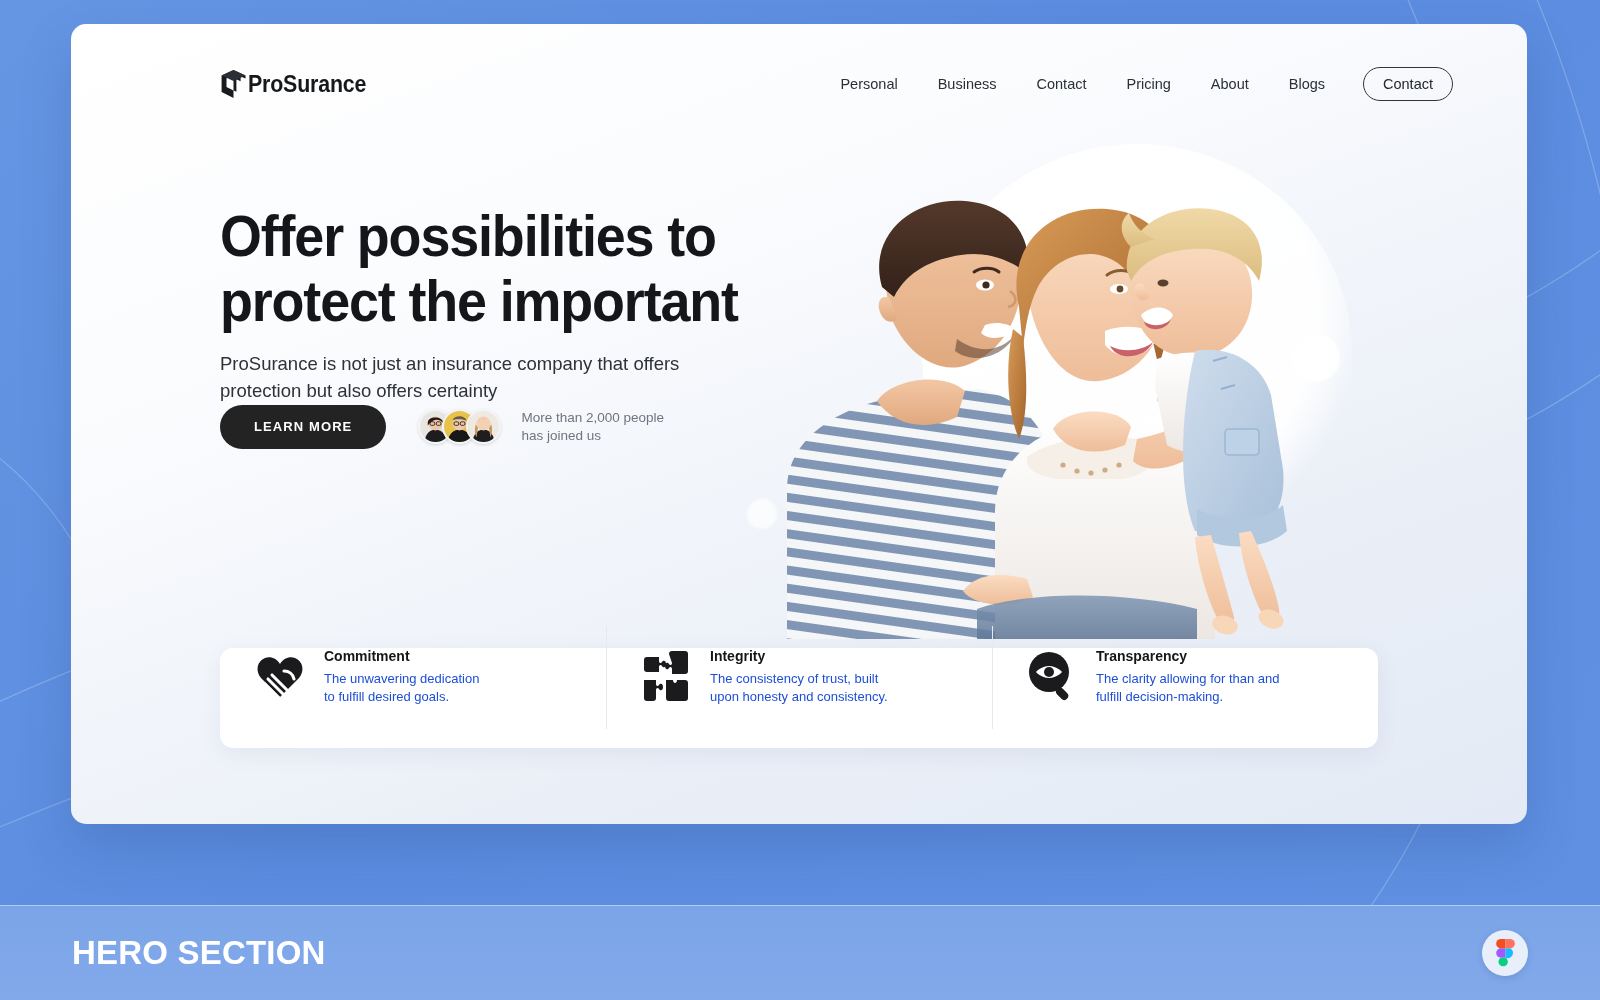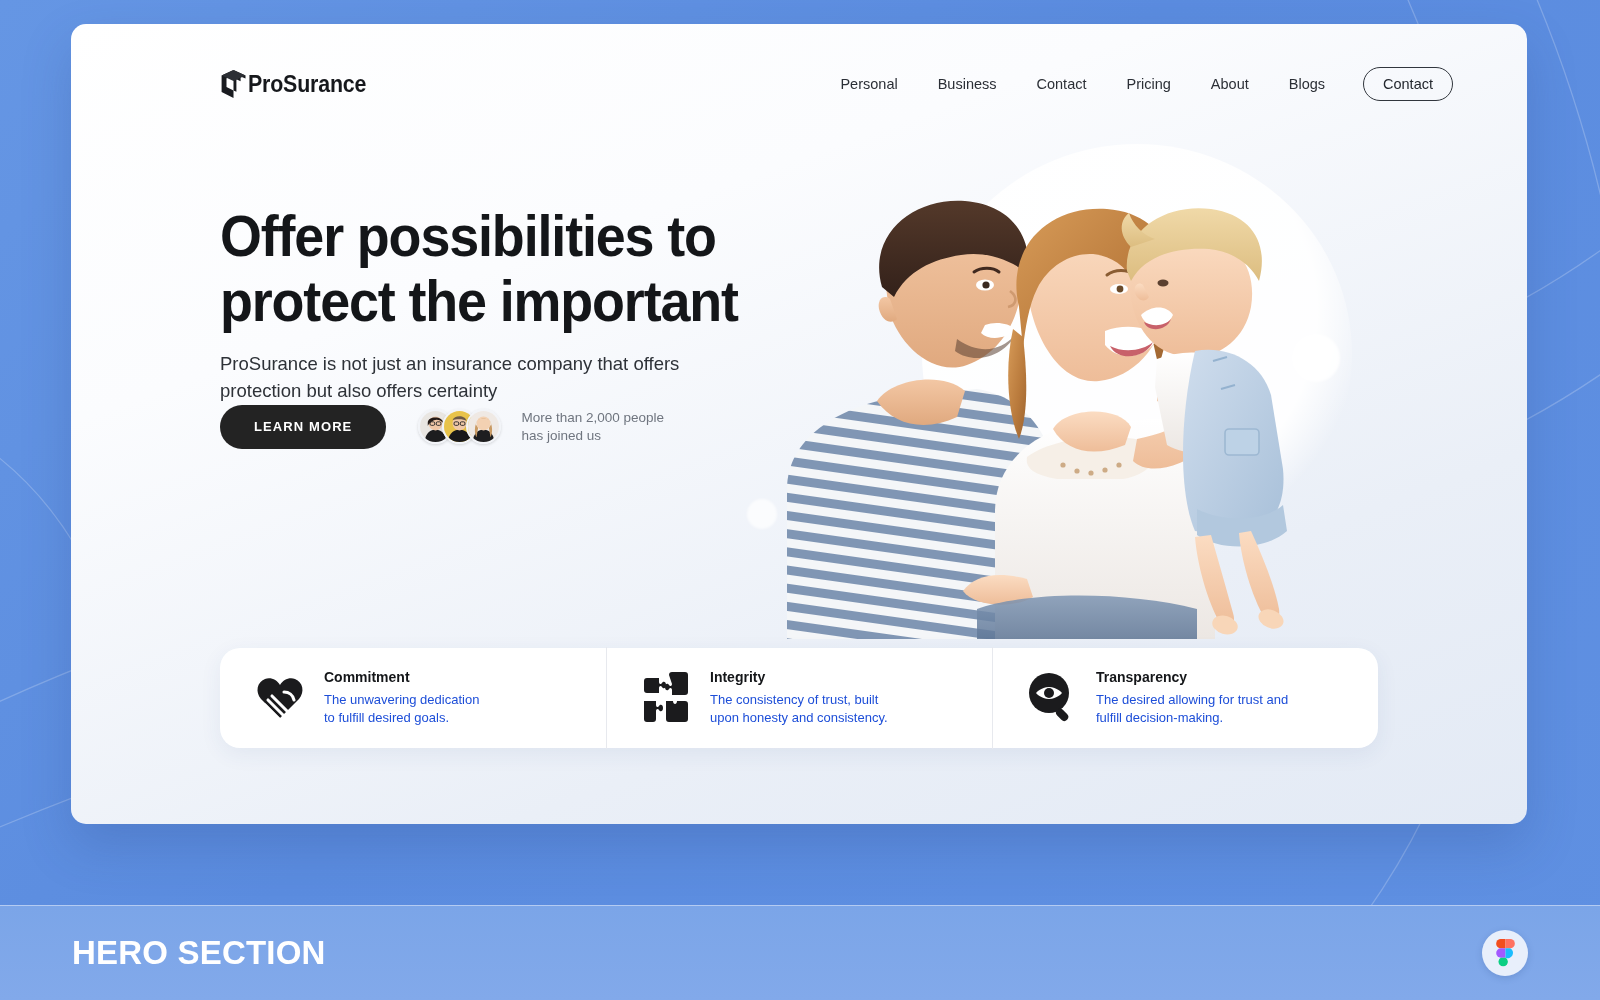--- a/index.html
+++ b/index.html
@@ -96,23 +96,23 @@
     margin-left:20px; font-size:13.5px; line-height:1.32; color:#6f757f;
   }
 
   
   .photo { position:absolute; right:180px; bottom:185px; width:620px; height:500px; z-index:4; }
   .photo svg { width:100%; height:100%; display:block; }
 
   
   .features {
     position:absolute; left:149px; bottom:76px; width:1158px; height:100px;
-    background:#fff; border-radius:20px;
+    background:#fff; border-radius:13px;
     box-shadow:0 6px 22px rgba(40,70,130,.07);
-    display:flex; align-items:center; z-index:7;
+    display:flex; align-items:flex-start; z-index:7;
   }
   .feature { flex:1; display:flex; align-items:flex-start; padding:0 34px; position:relative; }
   .feature + .feature::before {
     content:""; position:absolute; left:0; top:-22px; bottom:-22px;
     width:1px; background:#e7e9ee;
   }
   .f-icon { width:52px; height:52px; flex:0 0 auto; margin-top:2px; }
   .f-text { margin-left:18px; }
   .f-title { font-size:14px; font-weight:700; color:#141619; margin-bottom:6px; }
   .f-desc { font-size:13px; line-height:1.42; color:#1d4ed8; }
@@ -366,21 +366,21 @@
     <div class="feature">
       <svg class="f-icon" viewBox="0 0 52 52">
         <circle cx="23" cy="22" r="20" fill="#1b1b1d"></circle>
         <path d="M23 16 C 31 16, 36 22, 36 22 C 36 22, 31 28, 23 28 C 15 28, 10 22, 10 22 C 10 22, 15 16, 23 16 Z" fill="#fff"></path>
         <circle cx="23" cy="22" r="5" fill="#1b1b1d"></circle>
         <rect x="34" y="36" width="14" height="8" rx="4" transform="rotate(45 34 36)" fill="#1b1b1d"></rect>
       </svg>
       <div class="f-text">
         <div class="f-title">Transparency</div>
         <div class="f-desc">
-          <span>The desired allowing for trust and</span><br>
+          <span>The clarity allowing for than and</span><br>
           <span>fulfill decision-making.</span>
         </div>
       </div>
     </div>
 
   </div>
 </div>
 
 <div class="caption-bar">
   <div class="caption-text">HERO SECTION</div>

